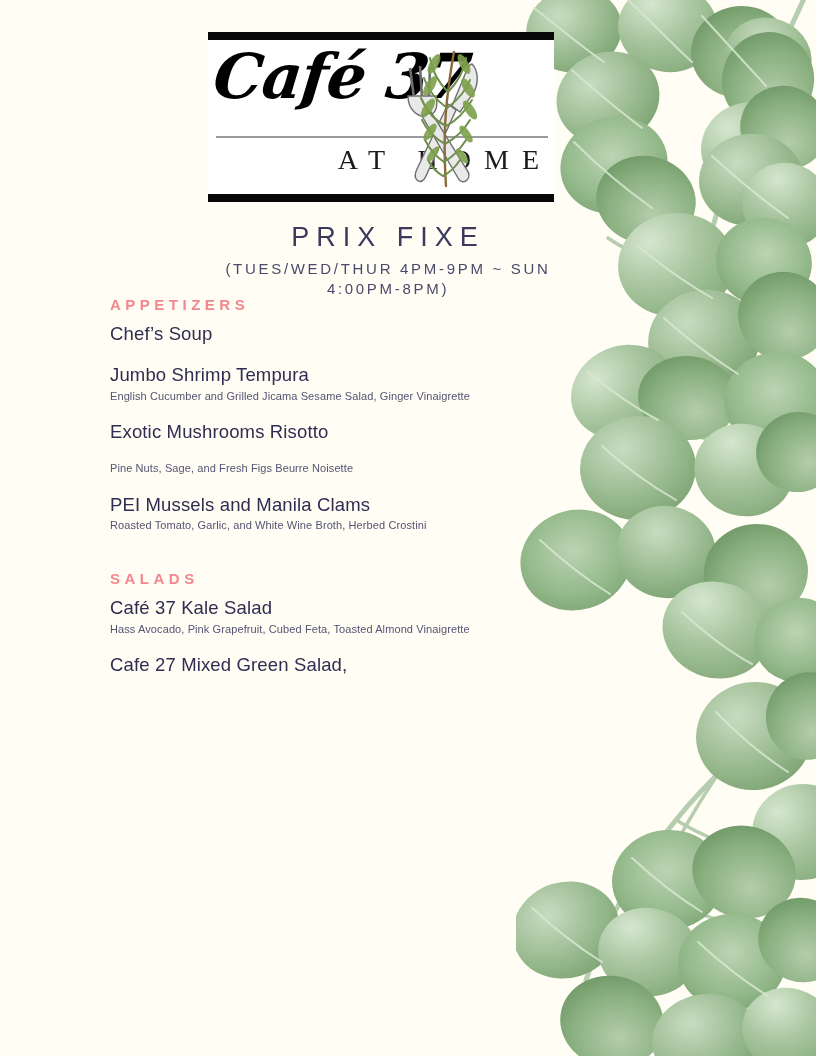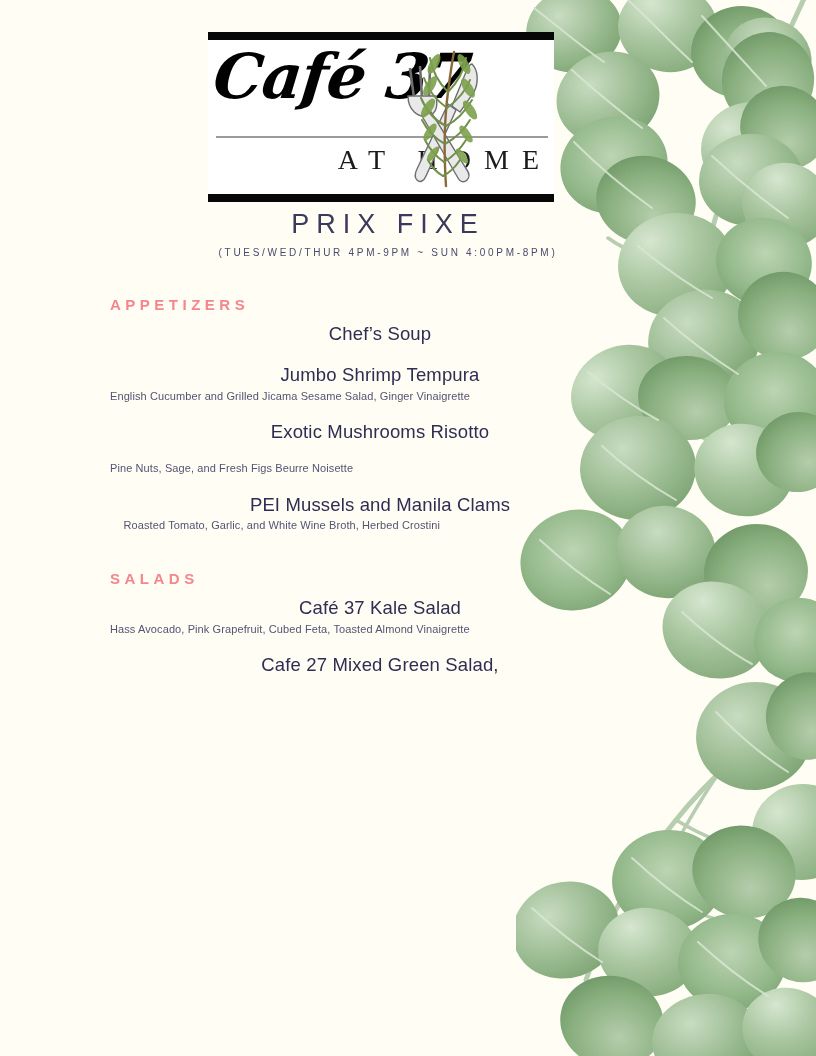--- a/index.html
+++ b/index.html
@@ -101,37 +101,37 @@
     left: 178px;
     top: 6px;
     width: 120px;
     height: 148px;
   }
 
   
   #prix-header {
     position: absolute;
     left: 108px;
-    top: 210px;
+    top: 223px;
     width: 560px;
     text-align: center;
     z-index: 2;
   }
   #prix-title {
     font-size: 27px;
     letter-spacing: 7px;
     color: #3b3a5c;
     font-weight: normal;
     line-height: 1.1;
     margin: 0;
     font-family: "Liberation Sans", sans-serif;
   }
   #prix-hours {
     margin-top: 6px;
-    font-size: 10px;
+    font-size: 15px;
     letter-spacing: 2.7px;
     color: #4a4a6b;
     line-height: 1.35;
     max-width: 360px;
     margin-left: auto;
     margin-right: auto;
   }
 
   
   #menu-body {
@@ -155,31 +155,30 @@
 
   .menu-item { margin-bottom: 16px; }
   .menu-item.tight { margin-bottom: 0; }
 
   .item-name {
     font-size: 18.5px;
     color: #2f2d52;
     line-height: 1.34;
     margin: 0;
     letter-spacing: 0.15px;
-    text-align: center;
   }
   .item-desc {
     font-size: 11px;
     color: #545473;
     line-height: 1.42;
     margin: 1px 0 0 0;
     letter-spacing: 0.1px;
     max-width: 530px;
   }
-  .item-desc.narrow { max-width: 330px; text-align: right; }
+  .item-desc.narrow { max-width: 330px; }
 
   .gap-large { height: 36px; }
 </style>
 </head>
 <body>
 
 <div id="page">
 
   <svg id="eucalyptus" viewBox="0 0 300 1056" preserveAspectRatio="none" xmlns="http://www.w3.org/2000/svg">
     <defs>

